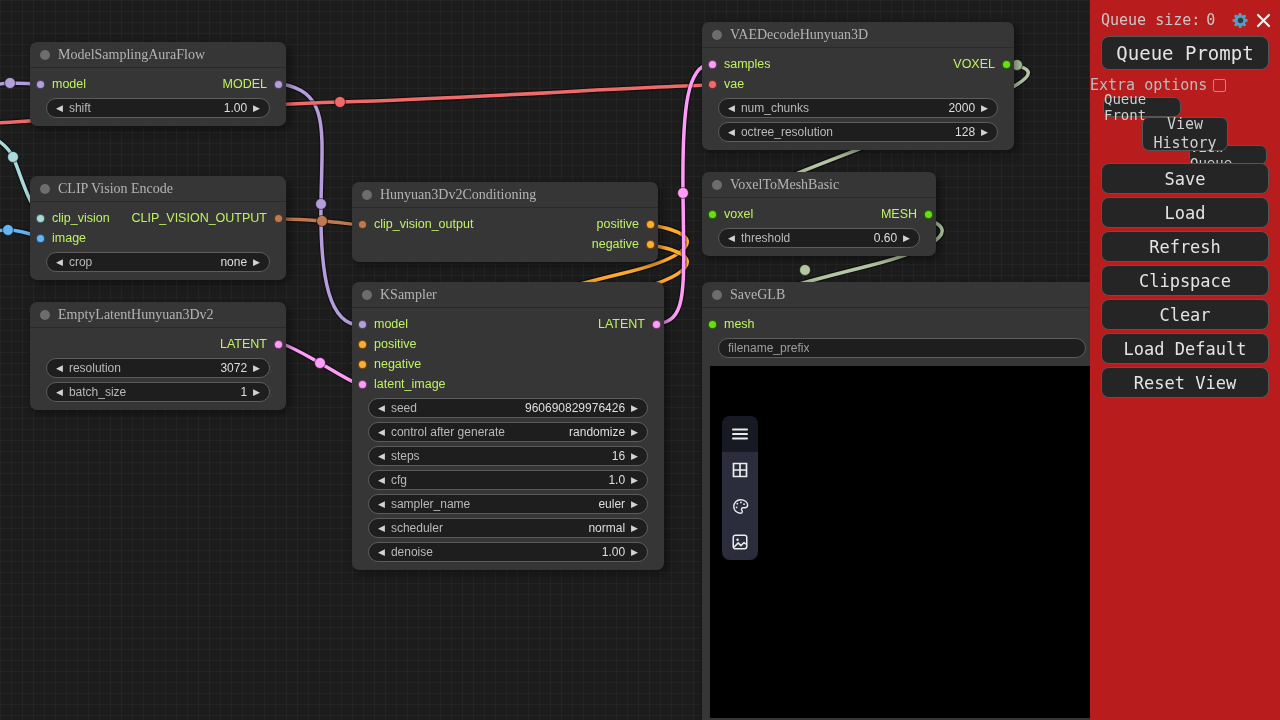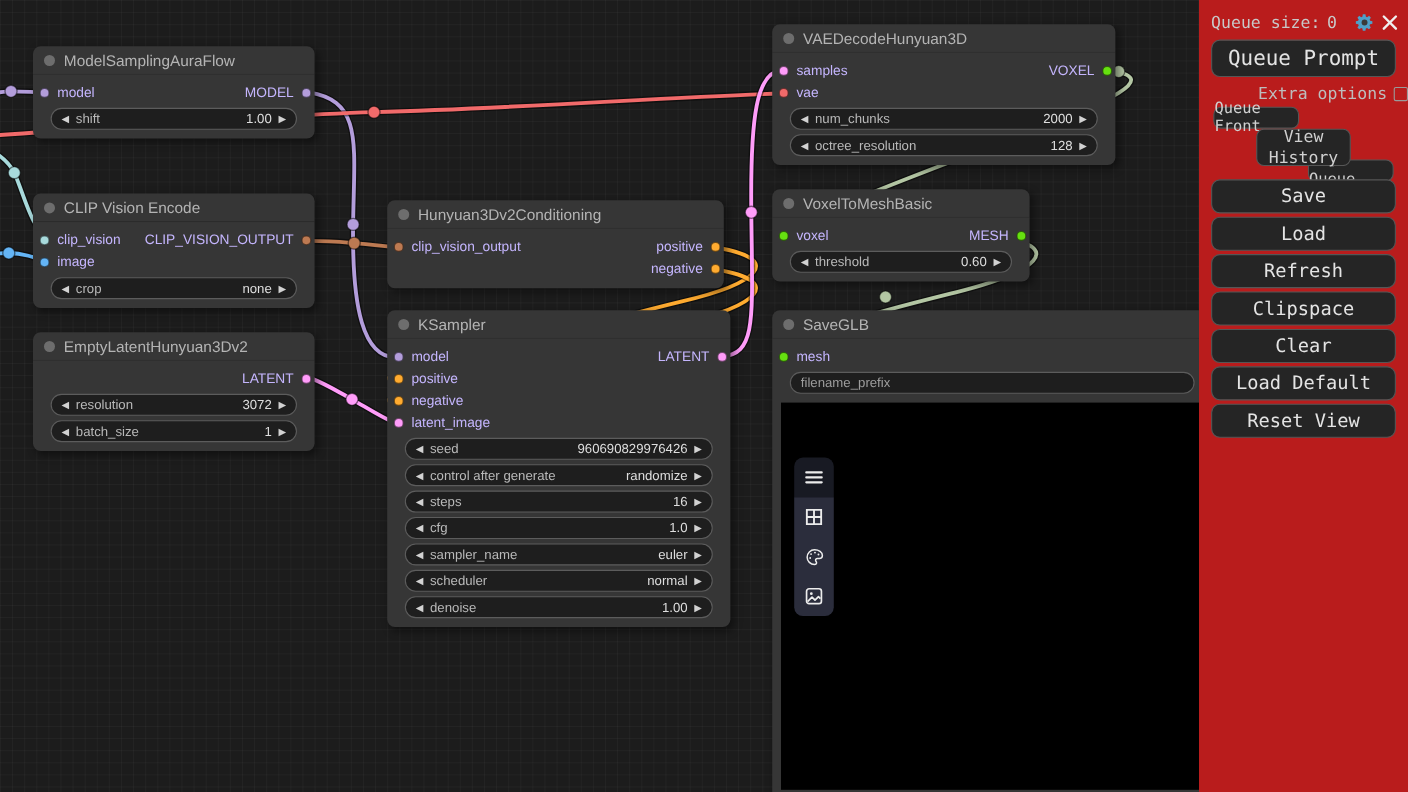--- a/index.html
+++ b/index.html
@@ -18,25 +18,25 @@
 
   
   .node {
     position:absolute; background:#363636; border-radius:7px;
     box-shadow:3px 3px 8px rgba(0,0,0,0.45);
     color:#c4c4c4;
   }
   .n-title {
     height:26px; display:flex; align-items:center; gap:8px; padding:0 10px;
     font-size:14px; color:#b4b4b4; border-bottom:1px solid rgba(0,0,0,0.22);
-    border-radius:7px 7px 0 0; white-space:nowrap; overflow:hidden;
+    border-radius:7px 7px 0 0; white-space:nowrap; overflow:hidden;font-family:Liberation Serif, serif;
   }
   .t-dot { width:10px; height:10px; border-radius:50%; background:#6d6d6d; flex:0 0 auto; }
   .n-body { padding:6px 0 8px; }
-  .srow { height:20px; display:flex; align-items:center; justify-content:space-between; font-size:12.5px; color:#c4b5fd; }
+  .srow { height:20px; display:flex; align-items:center; justify-content:space-between; font-size:12.5px; color:#bef264; }
   .sg { display:flex; align-items:center; gap:7px; white-space:nowrap; }
   .sg.left { margin-left:6px; }
   .sg.right { margin-right:3px; }
   .sdot { width:9px; height:9px; border-radius:50%; border:1px solid rgba(0,0,0,0.55); flex:0 0 auto; }
   .widget {
     height:20px; margin:4px 16px 0; background:#1e1e1e; border:1px solid #5c5c5c;
     border-radius:10px; display:flex; align-items:center; padding:0 9px; gap:6px;
     font-size:12px; color:#b9b9b9; white-space:nowrap; overflow:hidden;
   }
   .w-arrow { font-size:9px; color:#d2d2d2; line-height:1; flex:0 0 auto; }
@@ -57,21 +57,21 @@
     font-family:"DejaVu Sans Mono", monospace; color:#c8c8c8;
   }
   .sb-header { position:absolute; top:9px; left:11px; right:9px; height:22px; display:flex; align-items:center; gap:6px; font-size:15px; }
   .sb-header .spacer { flex:1; }
   .sb-btn {
     position:absolute; left:11px; right:11px; background:#252525; border:1px solid #565656;
     border-radius:8px; color:#e4e4e4; display:flex; align-items:center; justify-content:center;
     cursor:pointer; font-family:inherit;
   }
   #queue-prompt { top:36px; height:34px; font-size:19px; }
-  .extra-row { position:absolute; top:76px; left:0; right:0; height:18px; display:flex; align-items:center; justify-content:flex-end; gap:6px; font-size:15px; color:#bdbdbd; }
+  .extra-row { position:absolute; top:76px; left:0; right:0; height:18px; display:flex; align-items:center; justify-content:flex-start; gap:6px; font-size:15px; color:#bdbdbd; }
   .extra-row input { appearance:none; width:13px; height:13px; border:1px solid #9a9a9a; border-radius:2px; background:transparent; cursor:pointer; }
   .mini { font-size:14px; color:#d0d0d0; height:20px; border-radius:7px; }
   #queue-front { top:97px; left:13px; right:99px; }
   #view-queue  { top:97px; left:99px; right:13px;margin-top:48px; }
   #view-history { top:117px; left:52px; right:52px; height:34px; font-size:15px; text-align:center; line-height:1.3; padding:0 14px; }
   .action { height:31px; font-size:17px; }
 
   .icon-x { cursor:pointer; display:flex; }
   .gear { cursor:pointer; display:flex; }
 </style>

